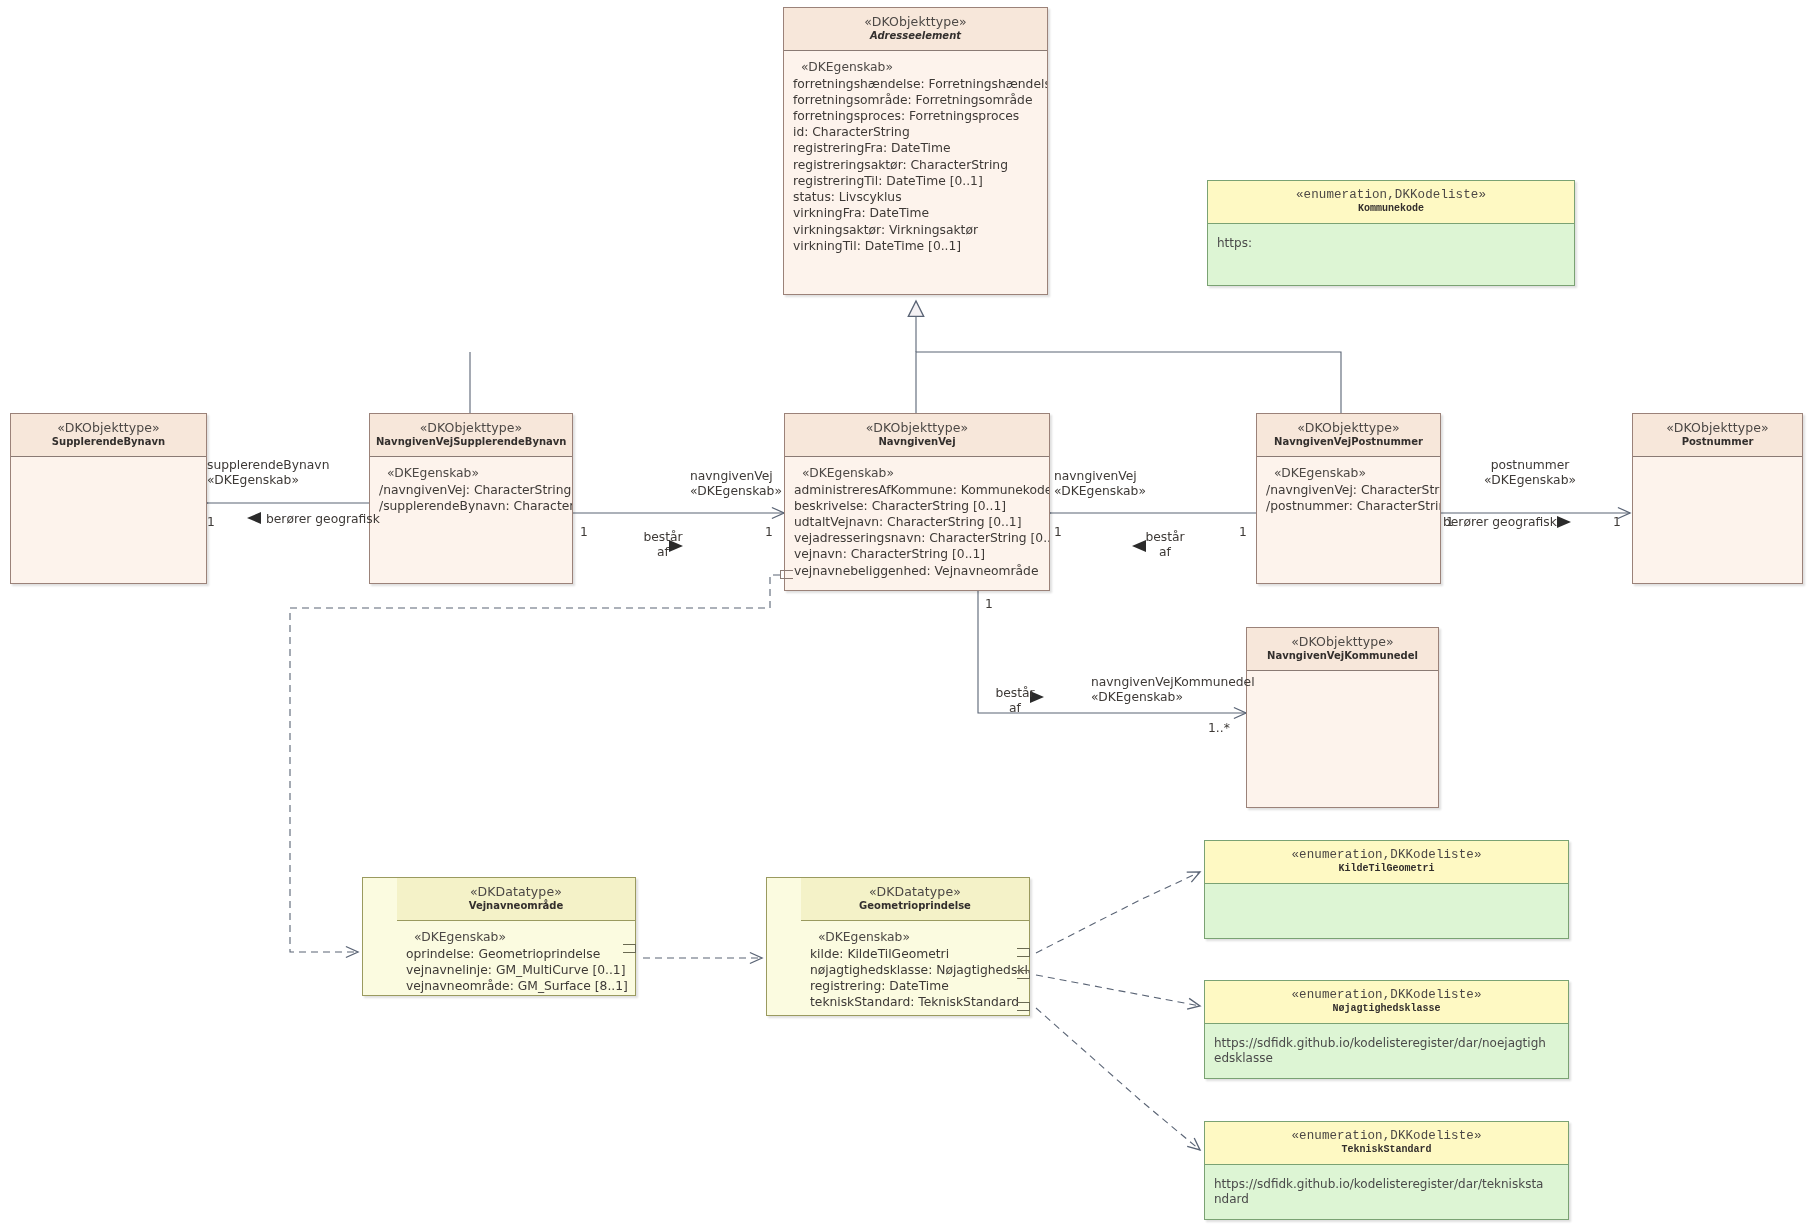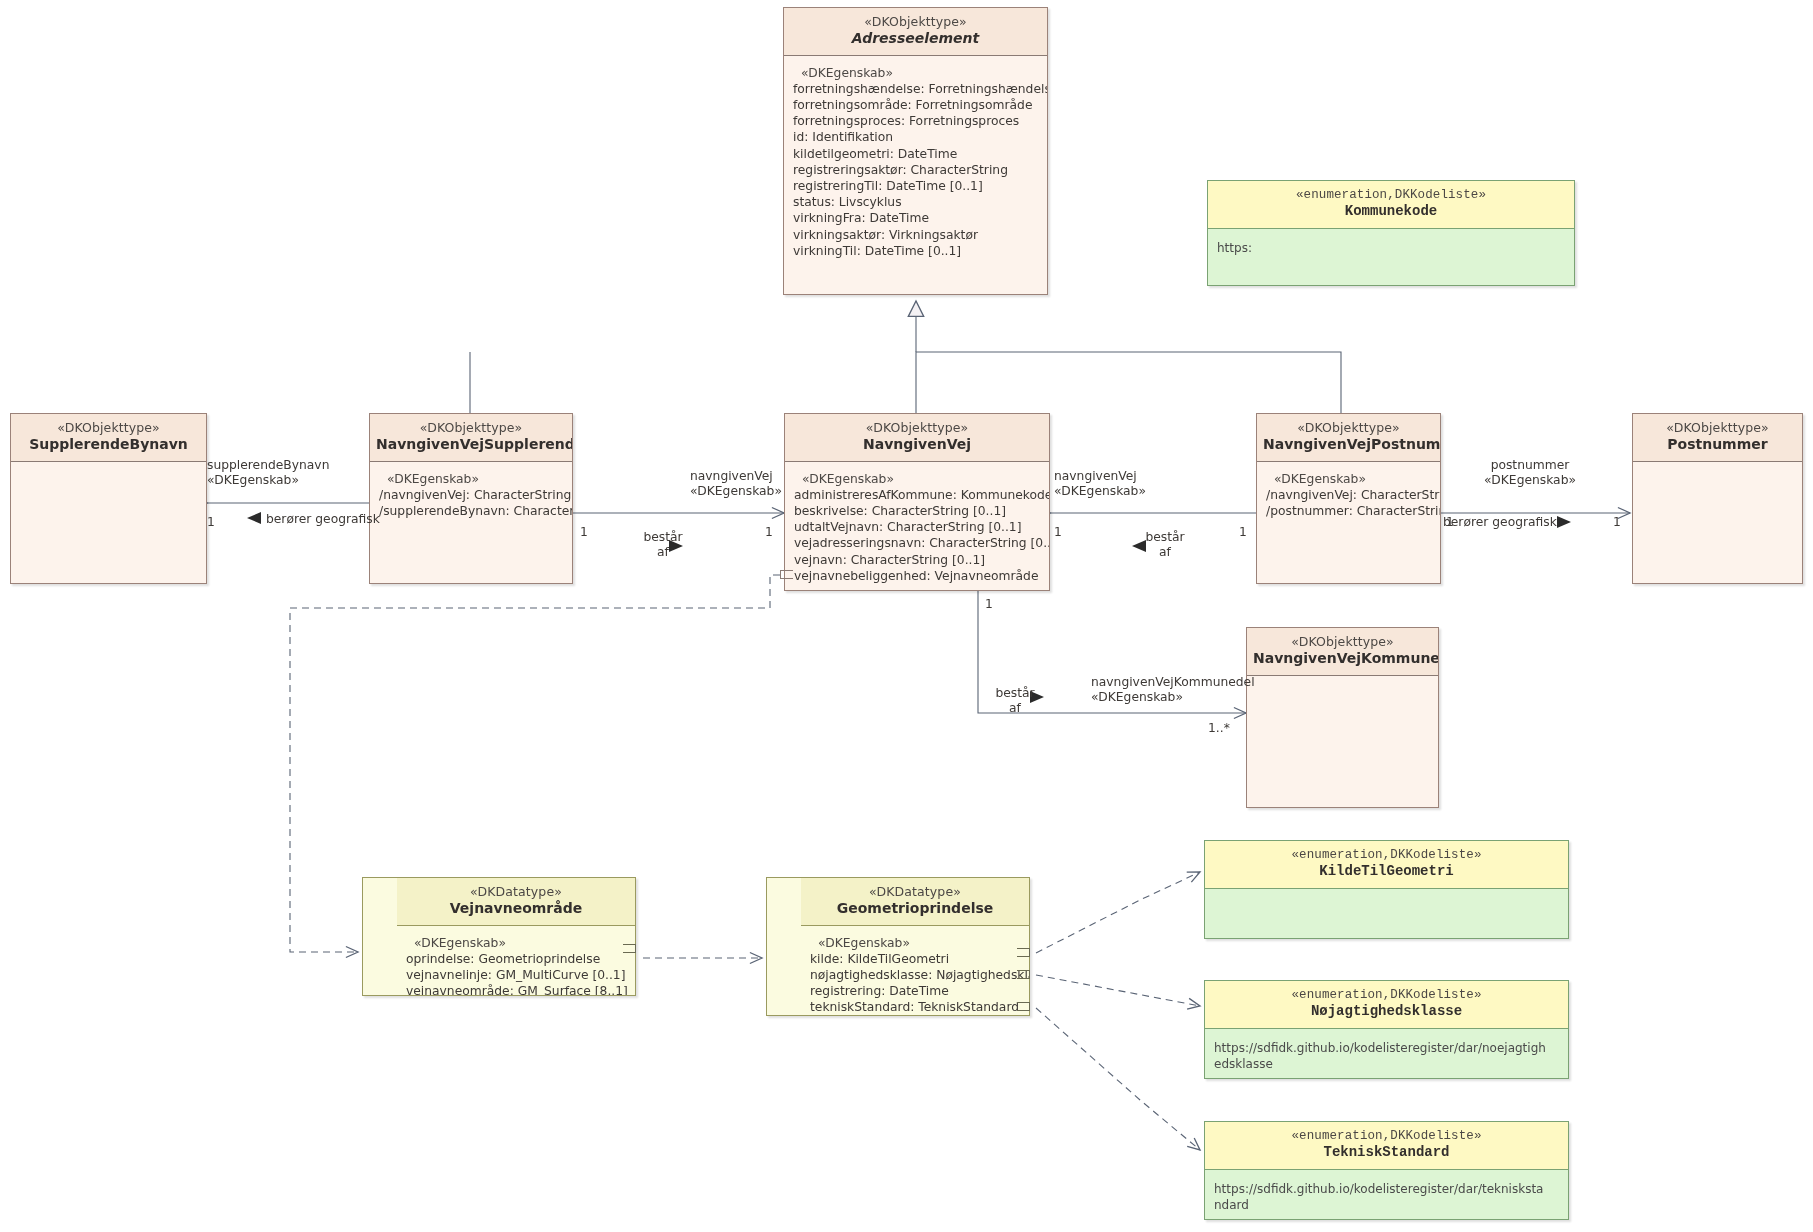--- a/index.html
+++ b/index.html
@@ -34,21 +34,21 @@
     padding:6px 6px 7px 6px;
     line-height:1.28;
   }
   .uml .stereo{
     font-size:12.5px;
     color:#4c4845;
     display:block;
     letter-spacing:.1px;
   }
   .uml .cname{
-    font-size:14px;
+    font-size:10px;
     font-weight:bold;
     color:#332f2d;
     display:block;
   }
   .uml .cname.it{font-style:italic;}
   .uml .divider{height:1px;background:#8a7a74;}
   .uml .body{
     padding:9px 0 6px 9px;
     line-height:1.06;
   }
@@ -182,22 +182,22 @@
     <div class="hdr">
       <span class="stereo">«DKObjekttype»</span>
       <span class="cname it">Adresseelement</span>
     </div>
     <div class="divider"></div>
     <div class="body">
       <div class="attr stereo-in">«DKEgenskab»</div>
       <div class="attr">forretningshændelse: Forretningshændelse</div>
       <div class="attr">forretningsområde: Forretningsområde</div>
       <div class="attr">forretningsproces: Forretningsproces</div>
-      <div class="attr">id: Identifikation</div>
-      <div class="attr">kildetilgeometri: DateTime</div>
+      <div class="attr">id: CharacterString</div>
+      <div class="attr">registreringFra: DateTime</div>
       <div class="attr">registreringsaktør: CharacterString</div>
       <div class="attr">registreringTil: DateTime [0..1]</div>
       <div class="attr">status: Livscyklus</div>
       <div class="attr">virkningFra: DateTime</div>
       <div class="attr">virkningsaktør: Virkningsaktør</div>
       <div class="attr">virkningTil: DateTime [0..1]</div>
     </div>
   </div>
 
   <div class="uml enumbox" style="left:1207px;top:180px;width:368px;height:106px;">

